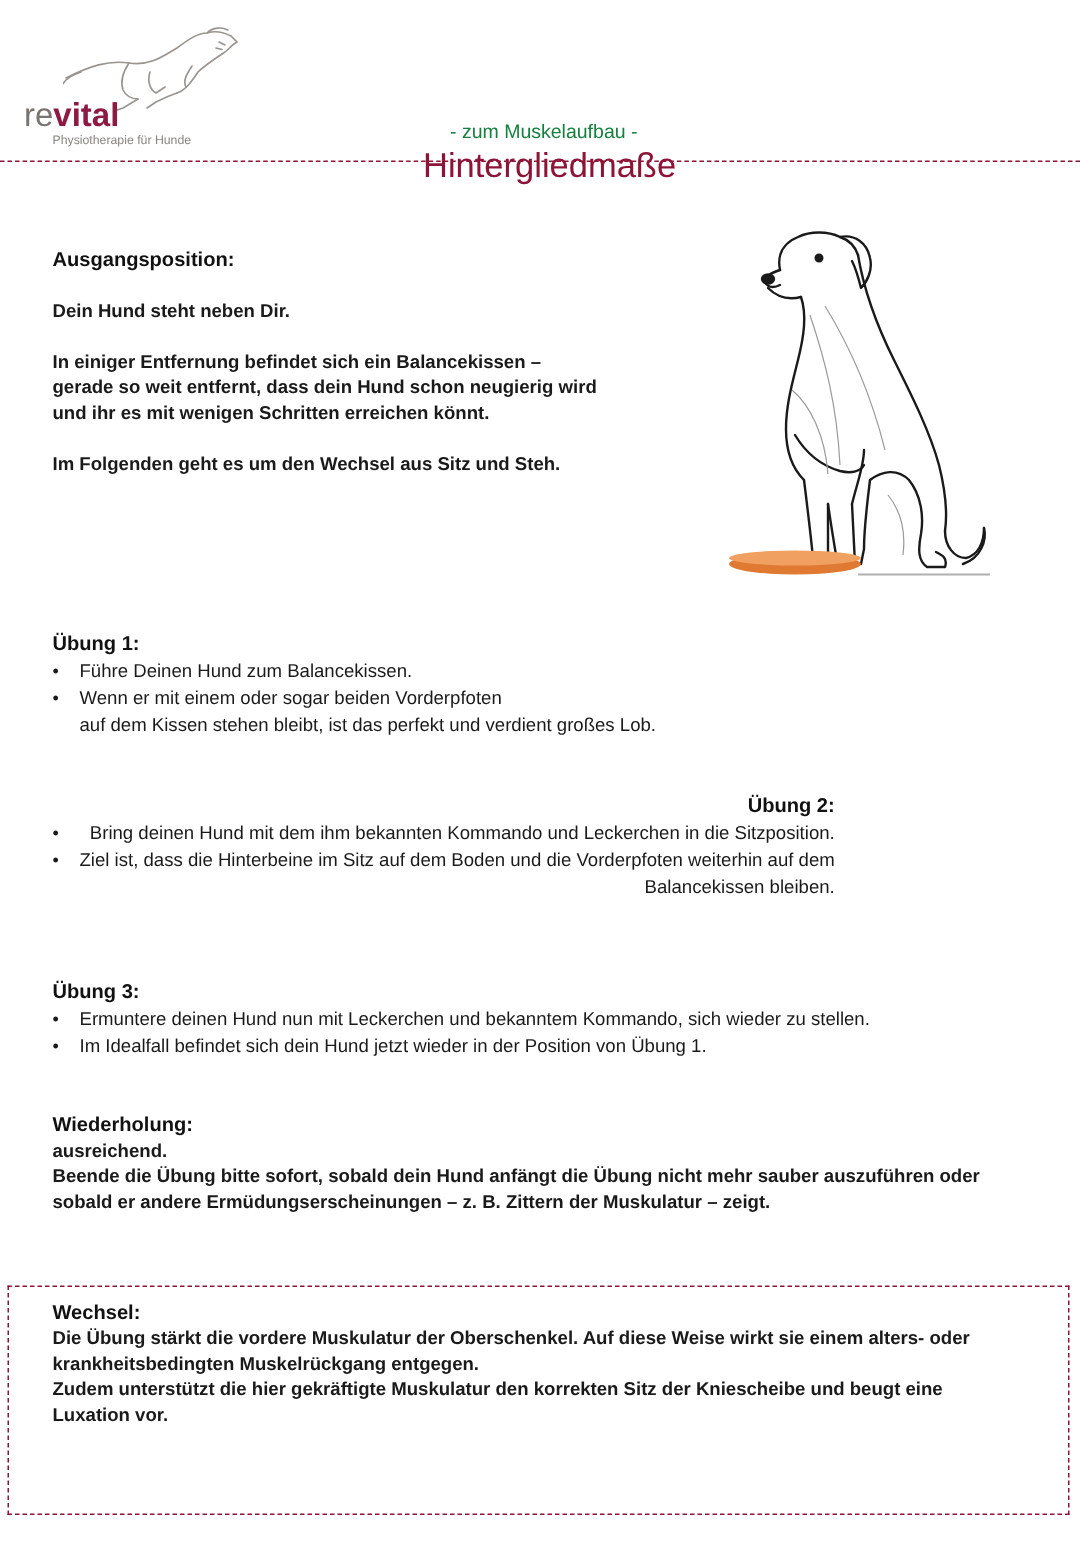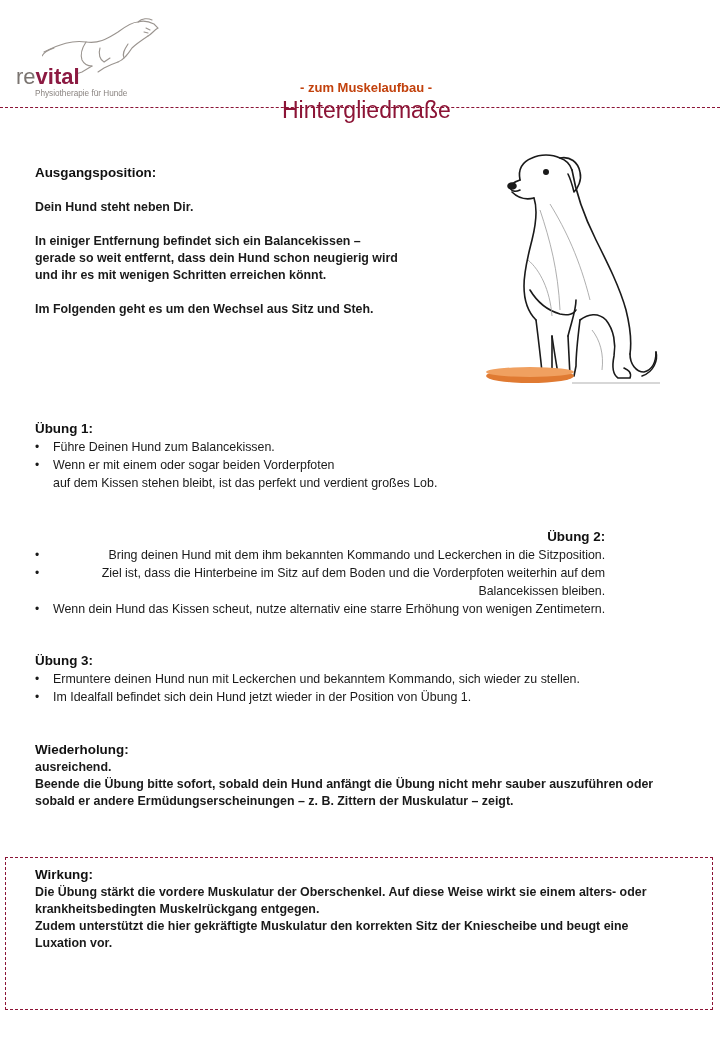--- a/index.html
+++ b/index.html
@@ -17,22 +17,22 @@
   .logo-word .vital { color: #8c1a42; font-weight: bold; }
   .logo-sub {
     position: absolute; left: 21px; top: 75px; font-size: 8.2px; color: #8a8480;
     white-space: nowrap;
   }
   .title {
     position: absolute; left: 282px; top: 48px; font-size: 23px; color: #8c1436;
     white-space: nowrap; line-height: 28px; margin-top: 48px;
   }
   .subtitle {
-    position: absolute; left: 300px; top: 80px; font-size: 13px; color: #c2410c;
-    font-weight: bold; white-space: nowrap;
+    position: absolute; left: 300px; top: 80px; font-size: 13px; color: #15803d;
+    font-weight: normal; white-space: nowrap;
   }
   .header-divider {
     position: absolute; left: 0; top: 107px; width: 720px; height: 0;
     border-top: 1px dashed #8c1436;
   }
   .section { position: absolute; left: 35px; font-size: 12.4px; line-height: 17px; }
   .heading { font-weight: bold; font-size: 13.4px; line-height: 18px; color: #111; }
   .para { margin: 0; white-space: nowrap; font-weight: bold; }
   .gap { height: 17px; }
   ul.bullets { list-style: none; margin: 0; padding: 0; }
@@ -131,39 +131,38 @@
     <li><span>Führe Deinen Hund zum Balancekissen.</span></li>
     <li><span>Wenn er mit einem oder sogar beiden Vorderpfoten</span><br><span>auf dem Kissen stehen bleibt, ist das perfekt und verdient großes Lob.</span></li>
   </ul>
 </div>
 
 <div class="section" style="top:528px;text-align:right;">
   <div class="heading">Übung 2:</div>
   <ul class="bullets">
     <li><span>Bring deinen Hund mit dem ihm bekannten Kommando und Leckerchen in die Sitzposition.</span></li>
     <li><span>Ziel ist, dass die Hinterbeine im Sitz auf dem Boden und die Vorderpfoten weiterhin auf dem</span><br><span>Balancekissen bleiben.</span></li>
-    <li><span>Wenn dein Hund das Kissen scheut, nutze alternativ eine starre Erhöhung von wenigen Zentimetern.</span></li>
   </ul>
 </div>
 
 <div class="section" style="top:652px;">
   <div class="heading">Übung 3:</div>
   <ul class="bullets">
     <li><span>Ermuntere deinen Hund nun mit Leckerchen und bekanntem Kommando, sich wieder zu stellen.</span></li>
     <li><span>Im Idealfall befindet sich dein Hund jetzt wieder in der Position von Übung 1.</span></li>
   </ul>
 </div>
 
 <div class="section" style="top:741px;">
   <div class="heading">Wiederholung:</div>
   <p class="para">ausreichend.</p>
   <p class="para">Beende die Übung bitte sofort, sobald dein Hund anfängt die Übung nicht mehr sauber auszuführen oder</p>
   <p class="para">sobald er andere Ermüdungserscheinungen – z. B. Zittern der Muskulatur – zeigt.</p>
 </div>
 
 <div class="wirkung-box"></div>
 <div class="section" style="top:866px;">
-  <div class="heading">Wirkung:</div>
+  <div class="heading">Wechsel:</div>
   <p class="para">Die Übung stärkt die vordere Muskulatur der Oberschenkel. Auf diese Weise wirkt sie einem alters- oder</p>
   <p class="para">krankheitsbedingten Muskelrückgang entgegen.</p>
   <p class="para">Zudem unterstützt die hier gekräftigte Muskulatur den korrekten Sitz der Kniescheibe und beugt eine</p>
   <p class="para">Luxation vor.</p>
 </div>
 
 </body></html>

